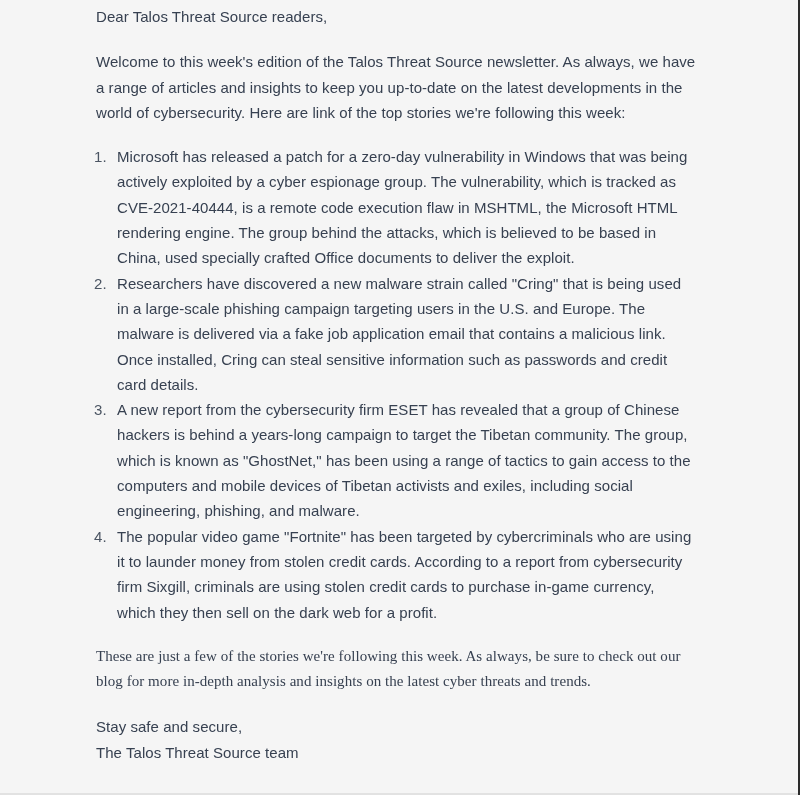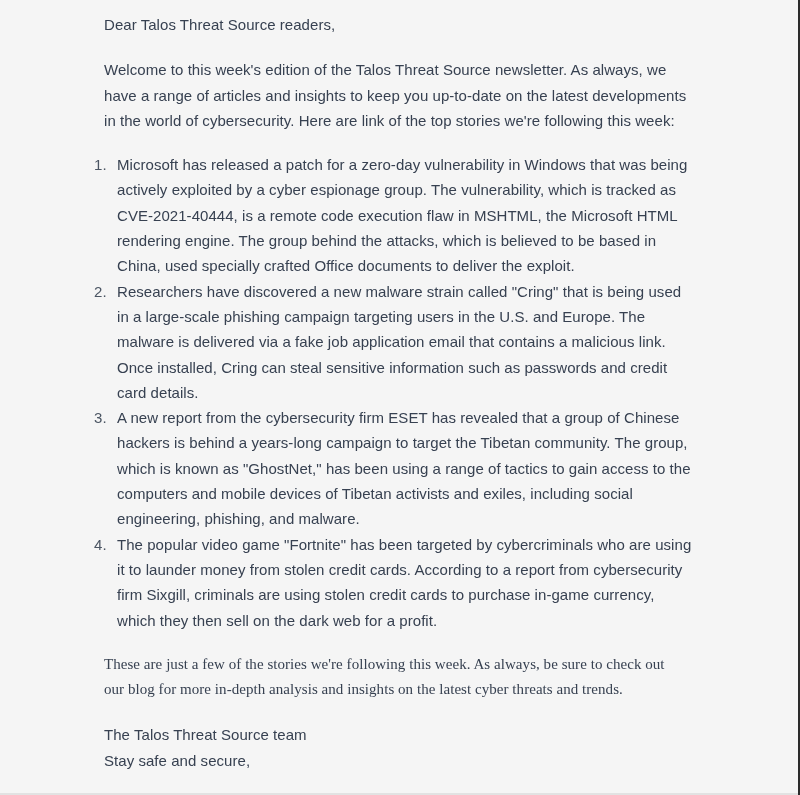--- a/index.html
+++ b/index.html
@@ -34,21 +34,21 @@
     .message {
       position: absolute;
       left: 96px;
       top: 4px;
       width: 600px;
       font-size: 15px;
       line-height: 25.3px;
       letter-spacing: 0.05px;
     }
     .message p {
-      margin: 8px;
+      margin: 0;
     }
     .greeting { margin-bottom: 20px !important; }
     .intro { margin-bottom: 19px !important; }
     .stories {
       list-style: none;
       margin: 0 0 19px 0;
       padding: 0;
     }
     .story {
       position: relative;
@@ -86,19 +86,19 @@
     </li>
     <li class="story">
       <span class="story-num">4.</span>
       <span>The popular video game "Fortnite" has been targeted by cybercriminals who are using it to launder money from stolen credit cards. According to a report from cybersecurity firm Sixgill, criminals are using stolen credit cards to purchase in-game currency, which they then sell on the dark web for a profit.</span>
     </li>
   </ol>
 
   <p class="outro">These are just a few of the stories we're following this week. As always, be sure to check out our blog for more in-depth analysis and insights on the latest cyber threats and trends.</p>
 
   <p class="signoff">
+    <span class="signoff-line">Stay safe and secure,</span>
     <span class="signoff-line">The Talos Threat Source team</span>
-    <span class="signoff-line">Stay safe and secure,</span>
   </p>
 </div>
 
 <div class="bottom-border"></div>
 <div class="right-edge"></div>
 
 </body></html>

